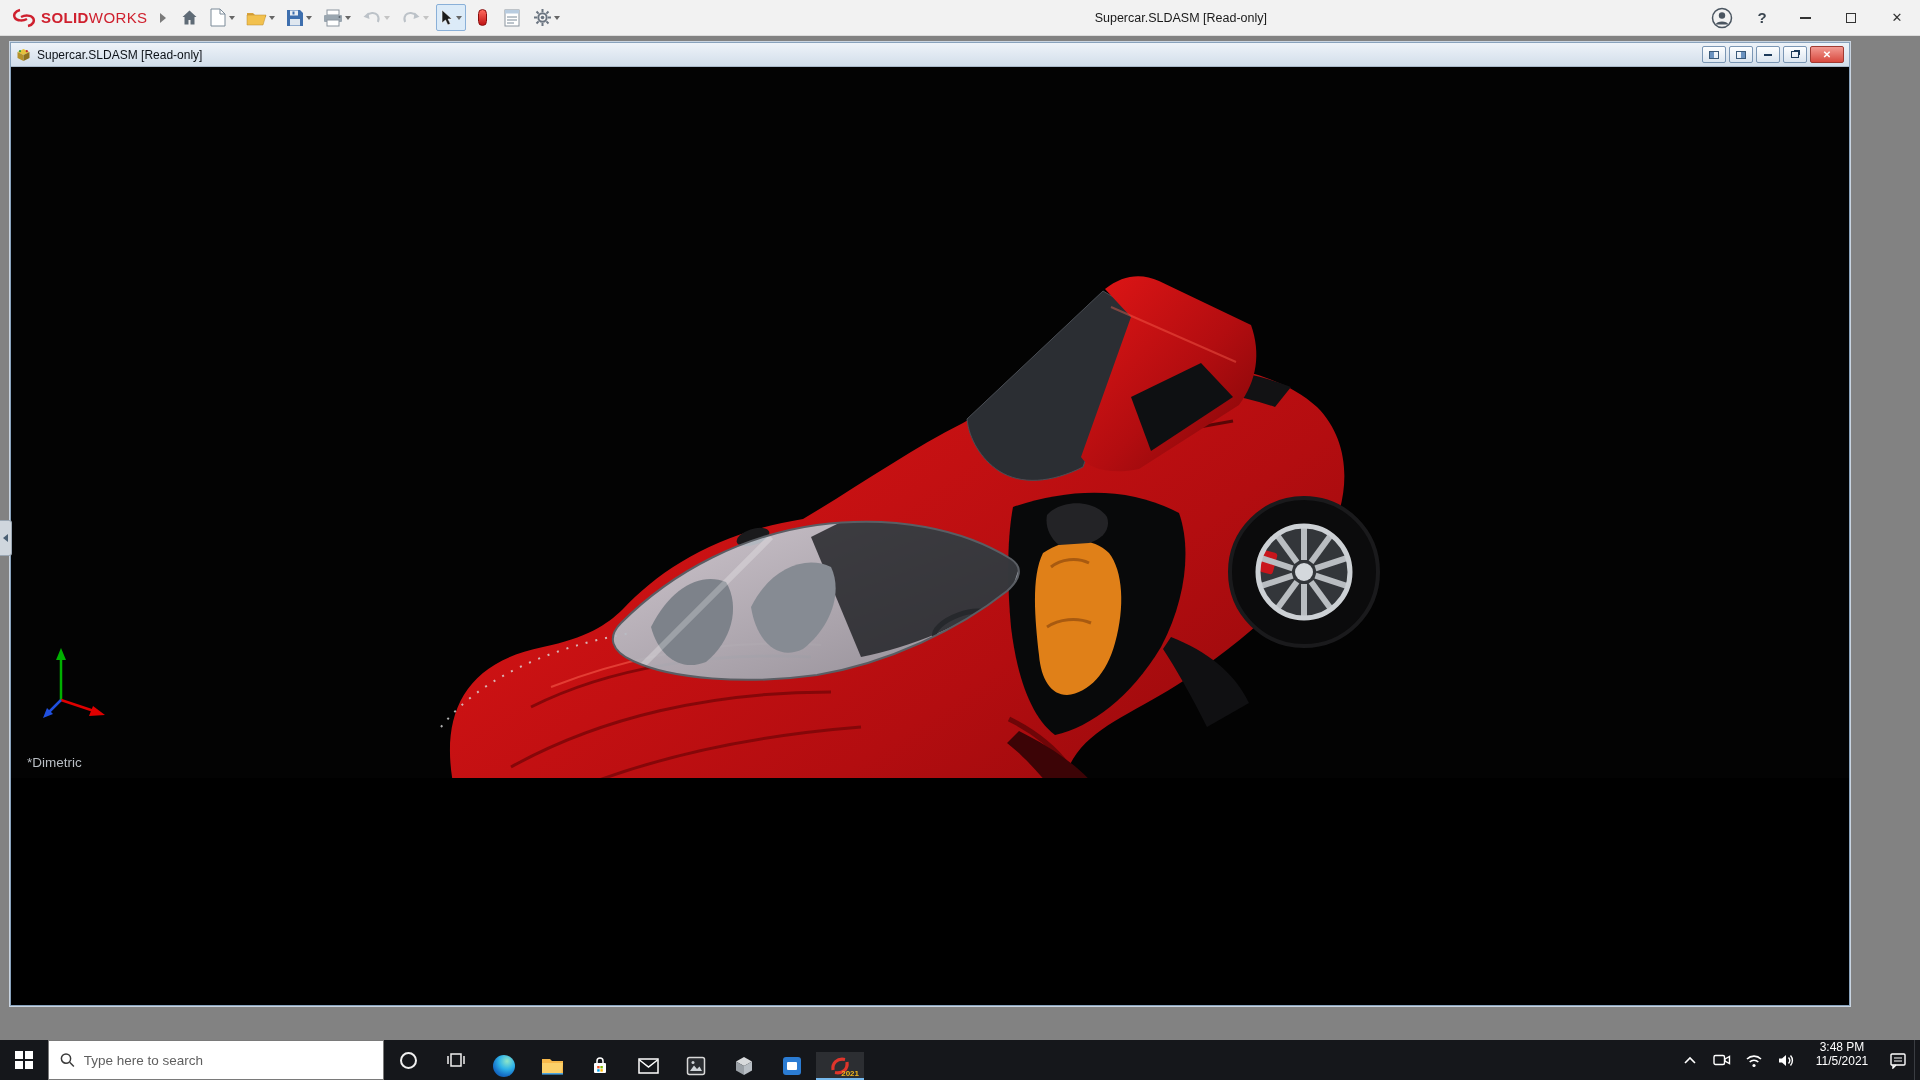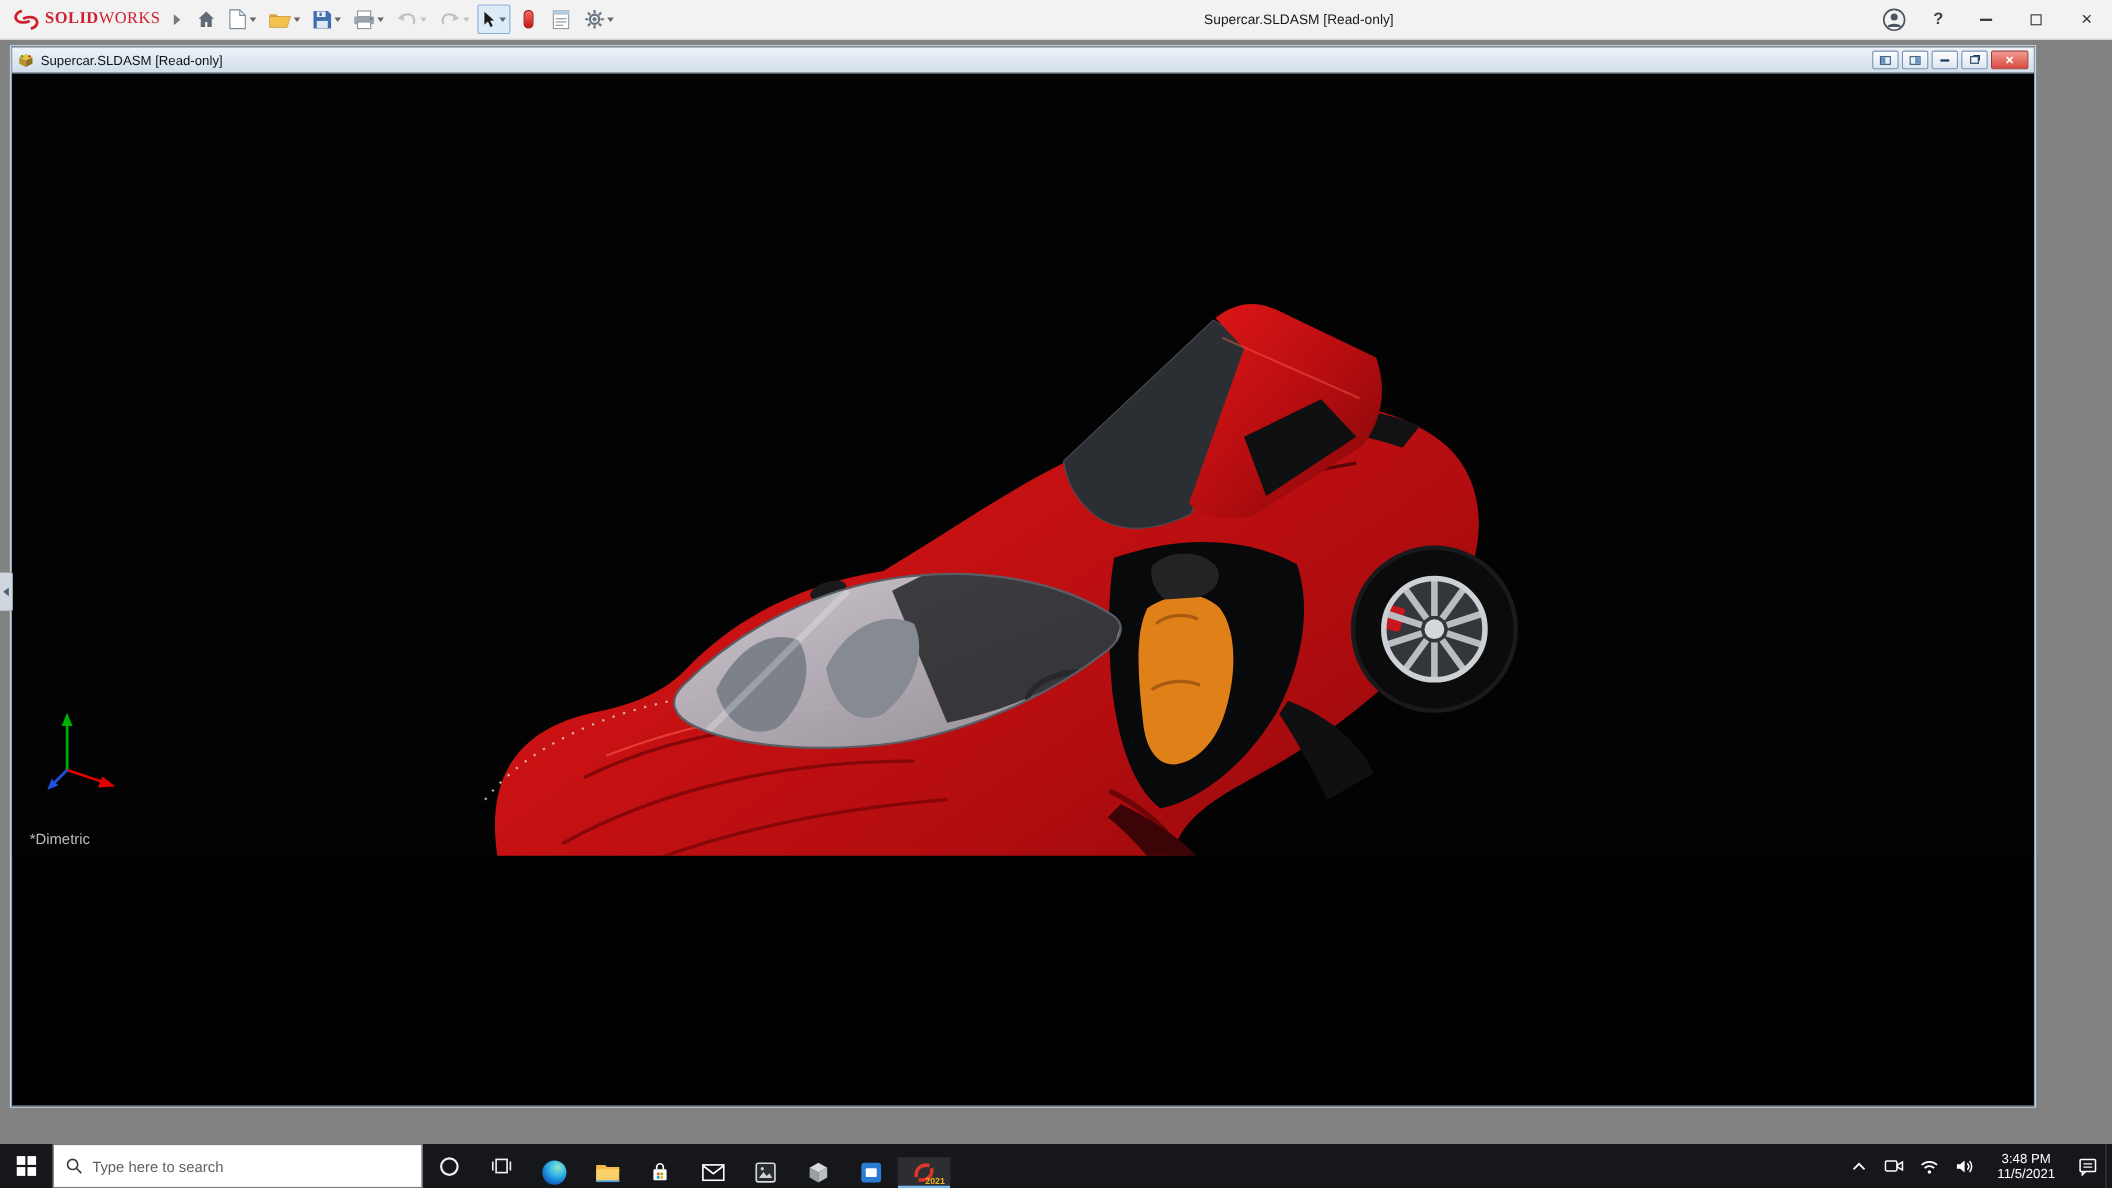--- a/index.html
+++ b/index.html
@@ -2,21 +2,21 @@
 <html style="--car-red: #c9161c; --car-red-dark: #8a0b0f; --seat-orange: #e08018; --brand-red: #cf202e; --accent-blue: #76b9ed;"><head>
 <meta charset="utf-8">
 <style>
   * { margin:0; padding:0; box-sizing:border-box; }
   html,body { width:1920px; height:1080px; overflow:hidden;
     font-family:"Liberation Sans", sans-serif; background:#828282; }
 
   
   .app-titlebar { position:absolute; top:0; left:0; width:1920px; height:36px;
     background:#f2f2f2; border-bottom:1px solid #dcdcdc; display:flex; align-items:center; z-index:20; }
-  .brand { display:flex; align-items:center; gap:5px; padding:0 6px 0 12px;font-family:Liberation Serif, serif; }
+  .brand { display:flex; align-items:center; gap:5px; padding:0 6px 0 12px; }
   .brand-text { font-size:15px; font-weight:bold; color:var(--brand-red); letter-spacing:.4px; }
   .brand-text .light { font-weight:normal; }
   .flyout-arrow { width:0; height:0; border-top:5px solid transparent; border-bottom:5px solid transparent;
     border-left:6px solid #7a7a7a; margin:0 10px 0 6px; }
   .tb { display:flex; align-items:center; gap:3px; }
   .tb-btn { height:27px; min-width:27px; display:flex; align-items:center; justify-content:center;
     padding:0 3px; border-radius:2px; border:1px solid transparent; }
   .tb-btn.active { border:1px solid #8ab0d8; background:#dcebf8; }
   .caret { width:0; height:0; border-left:3.5px solid transparent; border-right:3.5px solid transparent;
     border-top:4px solid #666; margin-left:2px; }
@@ -68,21 +68,21 @@
     color:#333; width:100%; font-family:"Liberation Sans",sans-serif; }
   .search-box input::placeholder { color:#5f5f5f; }
   .cortana-ring { width:17px; height:17px; border:2px solid #f0f0f0; border-radius:50%; }
   .edge-ball { width:22px; height:22px; border-radius:50%;
     background:radial-gradient(circle at 64% 28%, #8fe6c8 0%, #2fb3e8 38%, #1670c8 68%, #0b4da0 100%); }
   .task-app { position:relative;margin-top:12px; }
   .task-app.active { background:rgba(255,255,255,.10); box-shadow:inset 0 -2px 0 var(--accent-blue); }
   .sw-badge { position:absolute; right:5px; bottom:2px; font-size:8px; font-weight:bold; color:#f2b61c; }
   .tray { margin-left:auto; display:flex; align-items:stretch; }
   .tray-btn { width:32px; display:flex; align-items:center; justify-content:center; }
-  .clock { width:80px; display:flex; flex-direction:column; align-items:center; justify-content:center;
+  .clock { width:80px; display:flex; flex-direction:column; align-items:center; 
     color:#fff; font-size:12px; line-height:14px; }
   .show-desktop { width:6px; border-left:1px solid #3a3d42; }
 </style>
 </head>
 <body>
 
 <div class="app-titlebar">
   <div class="brand">
     <svg width="24" height="20" viewBox="0 0 24 20">
       <path d="M8 2 C3 3 1 7 3 10 c2 3 8 3 12 1" fill="none" stroke="#cf202e" stroke-width="2.5"></path>

